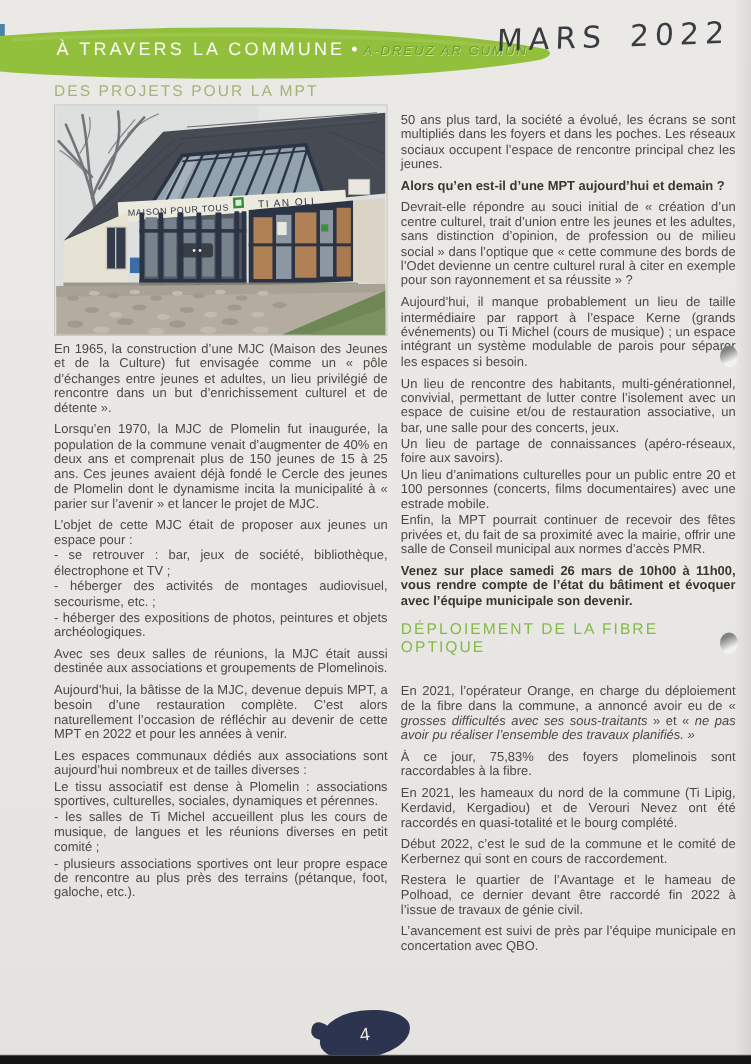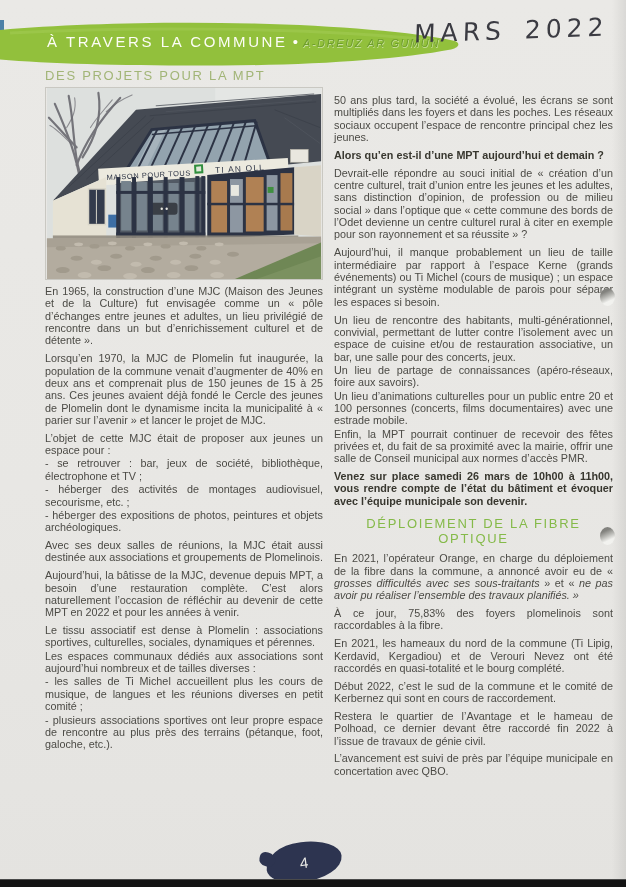--- a/index.html
+++ b/index.html
@@ -31,21 +31,21 @@
                transform:rotate(-2deg) skewX(-4deg); }
 
   
   .columns { position:absolute; left:45px; top:68px; width:568px; display:flex; gap:11px; }
   .col { box-sizing:border-box; }
   .col.left { width:278px; }
   .col.right { width:279px; padding-top:26px; }
 
   .heading { font-size:13px; letter-spacing:1.7px; font-weight:normal; margin:0 0 4px; }
   .h-mpt { color:#a2b577; }
-  .h-fibre { color:#85ba49; margin-top:9px; margin-bottom:6px;text-align:center; }
+  .h-fibre { color:#85ba49; margin-top:9px; margin-bottom:24px; }
 
   .photo { margin:3px 0 5px; width:278px; height:193px; }
   .photo svg { display:block; border:1px solid #c9c8c2; box-sizing:border-box; }
 
   .para { font-size:10.8px; line-height:12.35px; color:#4b4a45; text-align:justify; margin:0 0 5.5px; }
   .para.tight { margin-bottom:1px; }
   .para.bold { font-weight:bold; color:#38372f; }
   .para .italic { font-style:italic; }
 
   
@@ -220,22 +220,22 @@
 
       <div class="textflow">
           <p class="para"><span>En 1965, la construction d’une MJC (Maison des Jeunes et de la Culture) fut envisagée comme un « pôle d’échanges entre jeunes et adultes, un lieu privilégié de rencontre dans un but d’enrichissement culturel et de détente ».</span></p>
           <p class="para"><span>Lorsqu’en 1970, la MJC de Plomelin fut inaugurée, la population de la commune venait d’augmenter de 40% en deux ans et comprenait plus de 150 jeunes de 15 à 25 ans. Ces jeunes avaient déjà fondé le Cercle des jeunes de Plomelin dont le dynamisme incita la municipalité à « parier sur l’avenir » et lancer le projet de MJC.</span></p>
           <p class="para tight"><span>L’objet de cette MJC était de proposer aux jeunes un espace pour :</span></p>
           <p class="para tight"><span>- se retrouver : bar, jeux de société, bibliothèque, électrophone et TV ;</span></p>
           <p class="para tight"><span>- héberger des activités de montages audiovisuel, secourisme, etc. ;</span></p>
           <p class="para"><span>- héberger des expositions de photos, peintures et objets archéologiques.</span></p>
           <p class="para"><span>Avec ses deux salles de réunions, la MJC était aussi destinée aux associations et groupements de Plomelinois.</span></p>
           <p class="para"><span>Aujourd’hui, la bâtisse de la MJC, devenue depuis MPT, a besoin d’une restauration complète. C’est alors naturellement l’occasion de réfléchir au devenir de cette MPT en 2022 et pour les années à venir.</span></p>
+          <p class="para tight"><span>Les espaces communaux dédiés aux associations sont aujourd’hui nombreux et de tailles diverses :</span></p>
           <p class="para tight"><span>Le tissu associatif est dense à Plomelin : associations sportives, culturelles, sociales, dynamiques et pérennes.</span></p>
-          <p class="para tight"><span>Les espaces communaux dédiés aux associations sont aujourd’hui nombreux et de tailles diverses :</span></p>
           <p class="para tight"><span>- les salles de Ti Michel accueillent plus les cours de musique, de langues et les réunions diverses en petit comité ;</span></p>
           <p class="para"><span>- plusieurs associations sportives ont leur propre espace de rencontre au plus près des terrains (pétanque, foot, galoche, etc.).</span></p>
         </div>
     </section>
 
     <section class="col right">
       <div class="textflow">
           <p class="para"><span>50 ans plus tard, la société a évolué, les écrans se sont multipliés dans les foyers et dans les poches. Les réseaux sociaux occupent l’espace de rencontre principal chez les jeunes.</span></p>
           <p class="para bold"><span>Alors qu’en est-il d’une MPT aujourd’hui et demain ?</span></p>
           <p class="para"><span>Devrait-elle répondre au souci initial de « création d’un centre culturel, trait d’union entre les jeunes et les adultes, sans distinction d’opinion, de profession ou de milieu social » dans l’optique que « cette commune des bords de l’Odet devienne un centre culturel rural à citer en exemple pour son rayonnement et sa réussite » ?</span></p>

